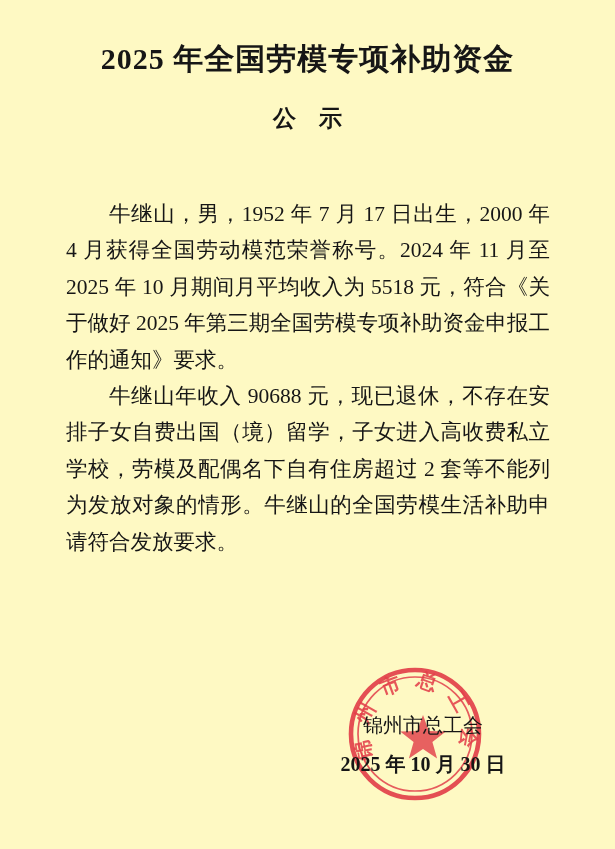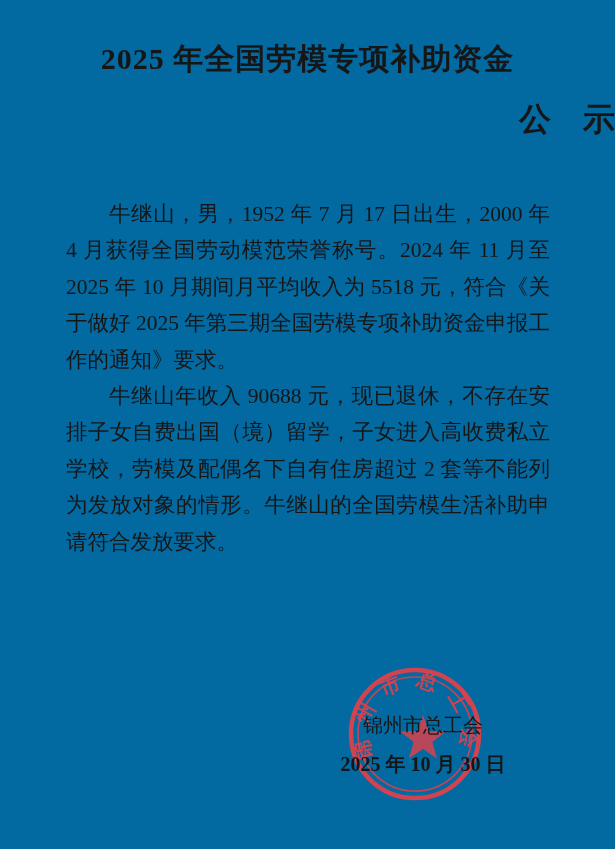--- a/index.html
+++ b/index.html
@@ -1,37 +1,37 @@
 <!DOCTYPE html>
 <html><head>
 <meta charset="utf-8">
 <style>
   html, body { margin: 0; padding: 0; background: #ffffff; }
   .page {
     position: relative;
     width: 615px;
     height: 849px;
-    background: #0369a1;
+    background: #fef9c3;
     overflow: hidden;
     font-family: "Liberation Serif", "DejaVu Serif", serif;
     color: #161616;
   }
   .doc-title {
     margin: 0;
     padding-top: 42px;
     text-align: center;
     font-size: 30px;
     line-height: 34px;
     font-weight: bold;
     letter-spacing: 1px;
   }
   .doc-subtitle {
     margin: 26px 0 0 0;
-    text-align: right;
-    font-size: 32px;
+    text-align: center;
+    font-size: 23px;
     line-height: 34px;
     font-weight: bold;
   }
   .doc-body {
     margin: 60px 65px 16px 66px;
     font-size: 21.5px;
     line-height: 36.4px;
     text-align: justify;
   }
   .doc-body p {

